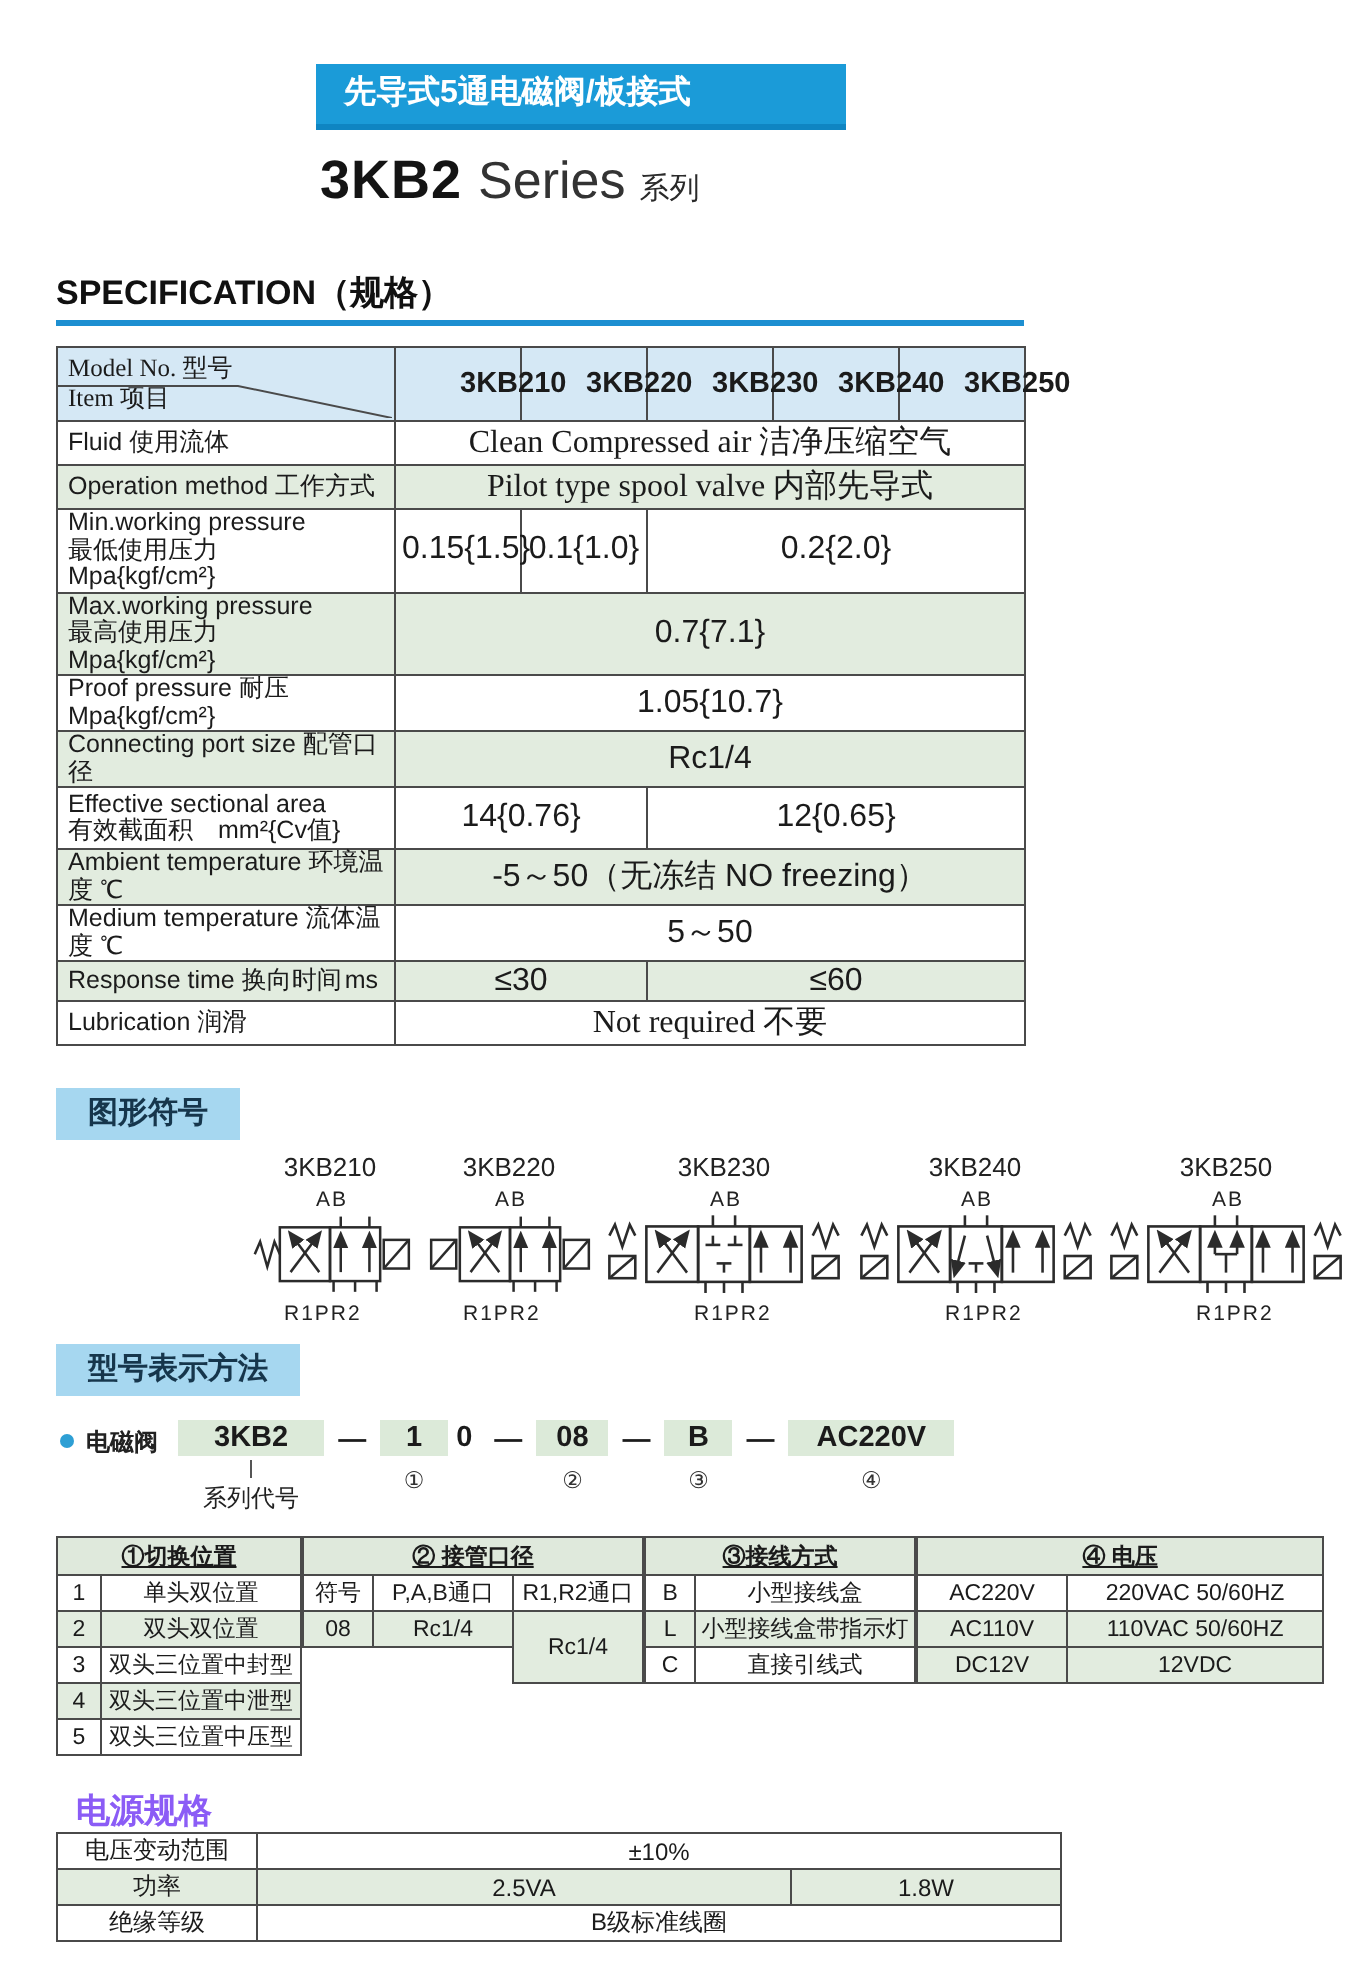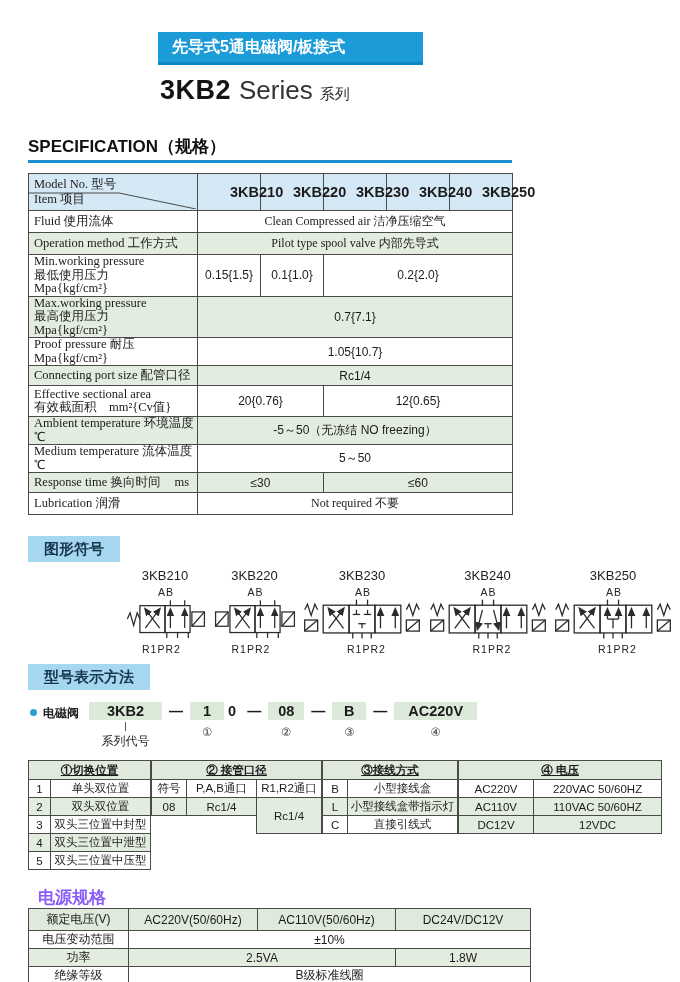--- a/index.html
+++ b/index.html
@@ -25,23 +25,23 @@
   table{border-collapse:collapse;table-layout:fixed;}
   .spec{width:484px;margin-top:10px;font-size:12.5px;}
   .spec td{border:1px solid #4a4a4a;padding:0 3px;box-sizing:border-box;}
   .spec .hrow td{background:#d5e8f5;height:37px;padding-left:32px;}
   .spec .mh{font-family:"Liberation Sans",sans-serif;font-weight:bold;font-size:14.5px;text-align:center;padding:0;}
   .corner{position:relative;padding:0;}
   .corner svg{position:absolute;left:0;top:0;}
   .c-top,.c-bot{position:absolute;left:5px;font-family:"Liberation Serif",serif;font-size:12.5px;white-space:nowrap;}
   .c-top{top:2px;}
   .c-bot{bottom:2px;}
-  .spec .lbl{font-family:Liberation Serif, serif;text-align:left;line-height:13.5px;padding-left:5px;}
+  .spec .lbl{font-family:Liberation Sans, sans-serif;text-align:left;line-height:13.5px;padding-left:5px;}
   .spec .lbl .split{display:flex;justify-content:space-between;padding-right:5px;}
-  .spec .val{text-align:center;font-family:"Liberation Sans",sans-serif;font-size:12px;margin-left:32px;}
+  .spec .val{text-align:center;font-family:"Liberation Sans",sans-serif;font-size:16px;margin-left:32px;}
   .spec .vserif{font-family:"Liberation Serif",serif;}
   .spec tr.g td{background:#e2ecdf;}
   .spec .h20 td{height:20px;}
   .spec .h22 td{height:22px;}
   .spec .h29 td{height:29px;border-radius:19px;}
   .spec .h31 td{height:31px;}
   
   .chip{display:inline-block;background:#a6d7f0;color:#16364c;font-weight:bold;
         font-size:15px;height:26px;line-height:26px;box-sizing:border-box;padding:0 16px;}
   .chip1{margin:21px 0 0 28px;}
@@ -156,21 +156,21 @@
     </tr>
     <tr class="g h20">
       <td class="lbl">Connecting port size 配管口径</td>
       <td class="val" colspan="5">Rc1/4</td>
     </tr>
     <tr class="h31">
       <td class="lbl">
         <div>Effective sectional area</div>
             <div>有效截面积　mm²{Cv值}</div>
       </td>
-      <td class="val" colspan="2">20{0.76}</td>
+      <td class="val" colspan="2">14{0.76}</td>
       <td class="val" colspan="3">12{0.65}</td>
     </tr>
     <tr class="g h20">
       <td class="lbl">Ambient temperature 环境温度 ℃</td>
       <td class="val" colspan="5">-5～50（无冻结 NO freezing）</td>
     </tr>
     <tr class="h20">
       <td class="lbl">Medium temperature 流体温度 ℃</td>
       <td class="val" colspan="5">5～50</td>
     </tr>
@@ -509,26 +509,20 @@
 <div class="power-title">电源规格</div>
 
 <table class="pt">
   <colgroup>
       <col style="width:100px">
       <col style="width:129px">
       <col style="width:138px">
       <col style="width:135px">
     </colgroup>
   <tbody>
-      <tr class="hd">
-    <td>额定电压(V)</td>
-    <td>AC220V(50/60Hz)</td>
-    <td>AC110V(50/60Hz)</td>
-    <td>DC24V/DC12V</td>
-  </tr>
   <tr>
     <td>电压变动范围</td>
     <td colspan="3">±10%</td>
   </tr>
   <tr class="g">
     <td>功率</td>
     <td colspan="2">2.5VA</td>
     <td>1.8W</td>
   </tr>
   <tr>

